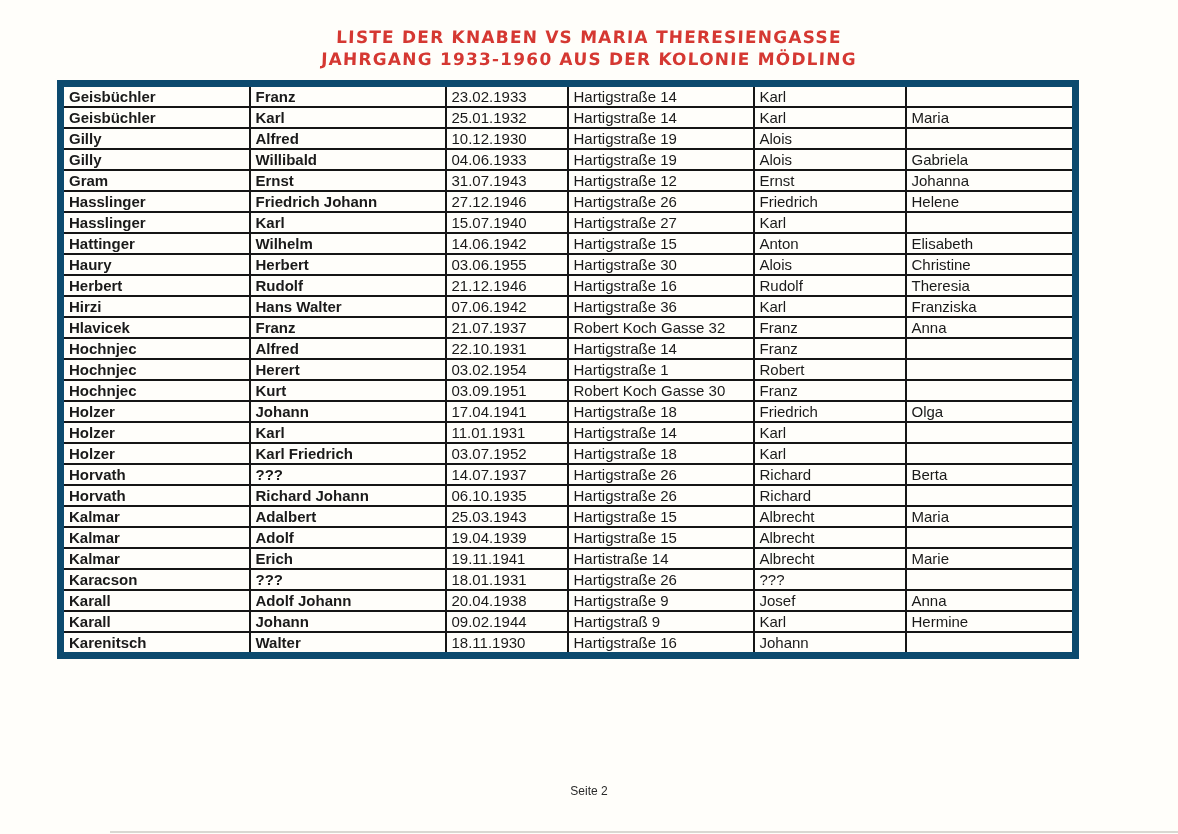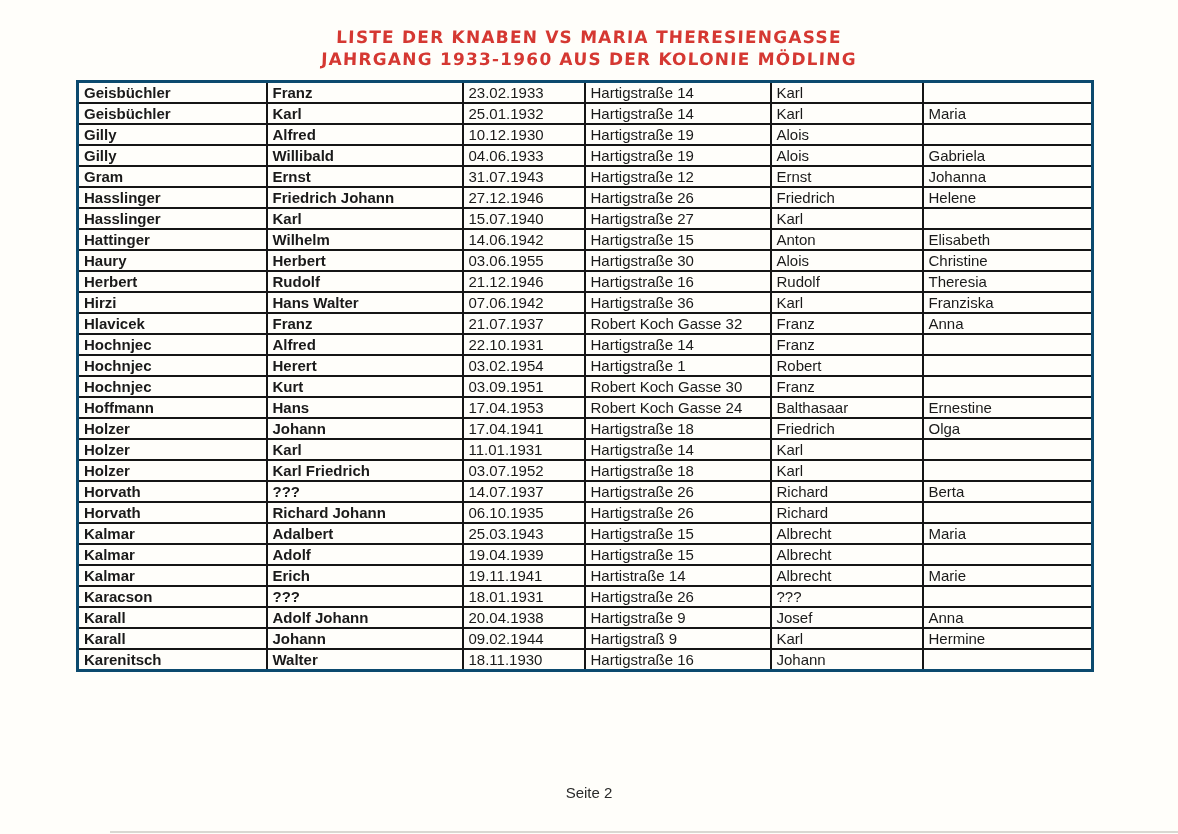--- a/index.html
+++ b/index.html
@@ -26,47 +26,47 @@
   }
   .title-line {
     font-family: "DejaVu Sans", sans-serif;
     font-weight: bold;
     font-size: 17px;
     letter-spacing: 1.2px;
     transform: skewX(-2deg);
   }
   table.roster {
     position: absolute;
-    left: 76px;
+    left: 57px;
     top: 80px;
     width: 1015px;
     border-collapse: collapse;
     table-layout: fixed;
-    border: 3px solid #0c4a6e;
+    border: 7px solid #0c4a6e;
   }
   table.roster td {
     border: 2px solid #151515;
     height: 19px;
     padding: 0 0 0 5px;
     font-size: 15px;
     line-height: 19px;
     white-space: nowrap;
     overflow: hidden;
     vertical-align: middle;
   }
   table.roster td.bold {
     font-weight: bold;
   }
   .footer {
     position: absolute;
     top: 784px;
     left: 0;
     width: 100%;
     text-align: center;
-    font-size: 15px;
+    font-size: 12px;
     color: #2a2a2a;
   }
   .page-bottom-edge {
     position: absolute;
     bottom: 1px;
     left: 110px;
     right: 0;
     height: 2px;
     background: #d9d8d2;
   }
@@ -205,28 +205,20 @@
         </tr>
         <tr>
           <td class="bold">Hochnjec</td>
           <td class="bold">Kurt</td>
           <td>03.09.1951</td>
           <td>Robert Koch Gasse 30</td>
           <td>Franz</td>
           <td></td>
         </tr>
         <tr>
-          <td class="bold">Hoffmann</td>
-          <td class="bold">Hans</td>
-          <td>17.04.1953</td>
-          <td>Robert Koch Gasse 24</td>
-          <td>Balthasaar</td>
-          <td>Ernestine</td>
-        </tr>
-        <tr>
           <td class="bold">Holzer</td>
           <td class="bold">Johann</td>
           <td>17.04.1941</td>
           <td>Hartigstraße 18</td>
           <td>Friedrich</td>
           <td>Olga</td>
         </tr>
         <tr>
           <td class="bold">Holzer</td>
           <td class="bold">Karl</td>

